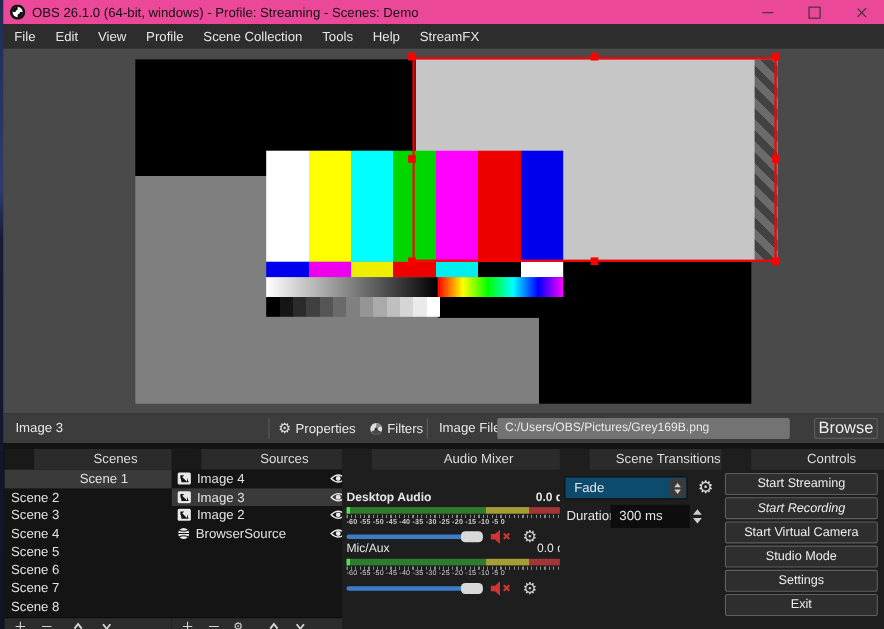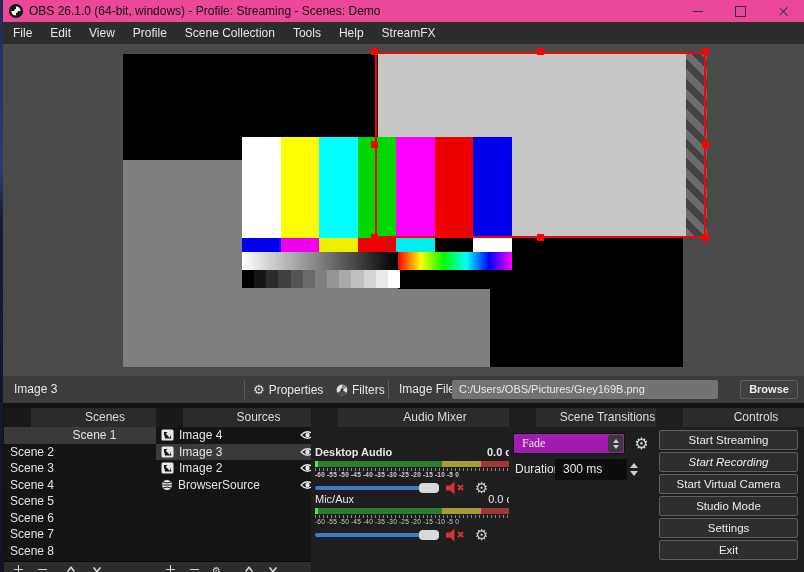--- a/index.html
+++ b/index.html
@@ -39,21 +39,21 @@
   .bars-steps{position:absolute;left:0;top:133px;width:158px;height:18px;background:
      linear-gradient(90deg,#000 0 7.69%,#151515 7.69% 15.38%,#2b2b2b 15.38% 23.08%,#404040 23.08% 30.77%,#555 30.77% 38.46%,#6a6a6a 38.46% 46.15%,#808080 46.15% 53.85%,#959595 53.85% 61.54%,#aaa 61.54% 69.23%,#bfbfbf 69.23% 76.92%,#d5d5d5 76.92% 84.62%,#eaeaea 84.62% 92.31%,#fff 92.31% 100%);}
   .selrect{position:absolute;left:375px;top:8px;width:331px;height:186px;border:2px solid #f00;box-sizing:border-box;}
   .handle{position:absolute;width:7px;height:7px;background:#f00;}
   
   .srcbar{position:absolute;left:0;top:376px;width:804px;height:27px;background:#3c3c3c;color:#e8e8e8;font-size:12px;}
   .srcbar .lab{position:absolute;top:0;height:27px;line-height:27px;}
   .sep{position:absolute;top:4px;width:1px;height:19px;background:#5a5a5a;}
   .tool-btn{position:absolute;top:0;height:27px;display:flex;align-items:center;gap:4px;}
   .fileinput{position:absolute;left:452px;top:4px;width:266px;height:19px;background:#737373;border-radius:2px;color:#e8e8e8;font-size:11px;line-height:19px;padding-left:7px;box-sizing:border-box;white-space:nowrap;overflow:hidden;}
-  .browse{position:absolute;left:740px;top:4px;width:58px;height:19px;background:#3f3f3f;border:1px solid #5c5c5c;border-radius:2px;box-sizing:border-box;text-align:center;font-size:11px;line-height:17px;color:#ececec;font-weight:bold;}
+  .browse{position:absolute;left:740px;top:4px;width:58px;height:19px;background:#3f3f3f;border:1px solid #5c5c5c;border-radius:2px;box-sizing:border-box;text-align:center;font-size:15px;line-height:17px;color:#ececec;}
   
   .dock{position:absolute;left:0;top:403px;width:804px;height:169px;background:#121212;}
   .panel{position:absolute;top:5px;height:164px;background:#191919;overflow:hidden;padding-left:27px;}
   .p-scenes{left:4px;width:148px;} .p-sources{left:156px;width:151px;}
   .p-mixer{left:311px;width:194px;background:#1e1e1e;} .p-trans{left:509px;width:143px;background:#1e1e1e;} .p-controls{left:656px;width:146px;background:#1e1e1e;}
   .phead{position:relative;height:19px;background:#2b2b2b;text-align:center;font-size:12px;line-height:19px;color:#dcdcdc;}
   .dock-ic{position:absolute;right:5px;top:5px;width:9px;height:8px;border:1px solid #b5b5b5;box-sizing:border-box;}
   .dock-ic::before{content:"";position:absolute;left:-3px;top:-3px;width:7px;height:3px;background:#b5b5b5;}
   .list{position:absolute;left:0;right:0;top:19px;bottom:11px;background:#141414;}
   .lrow{height:16.5px;line-height:16.5px;font-size:12px;color:#e2e2e2;padding-left:6px;}
@@ -70,21 +70,21 @@
   .ruler{height:3px;margin-top:1px;background:repeating-linear-gradient(90deg,#8a8a8a 0 1px,transparent 1px 4px);}
   .ticks{font-size:6.5px;letter-spacing:0.2px;color:#cfcfcf;white-space:nowrap;overflow:hidden;height:8px;line-height:8px;}
   .sliderrow{position:relative;height:15px;margin-top:2px;}
   .strack{position:absolute;left:0;top:5px;width:124px;height:4px;background:#3d7cc9;border-radius:2px;}
   .shandle{position:absolute;left:104px;top:2px;width:20px;height:10px;background:#d9d9d9;border-radius:4px;}
   .mute{position:absolute;left:131px;top:0px;}
   .mgear{position:absolute;left:160px;top:-2px;font-size:15px;color:#cfcfcf;}
   .scrollbar{position:absolute;right:1px;top:20px;bottom:1px;width:7px;background:#101010;}
   .sb-h{position:absolute;left:1px;top:2px;width:5px;height:112px;background:#5c5c5c;border-radius:3px;}
   
-  .combo{position:absolute;left:4px;top:25px;width:112px;height:21px;background:#a21caf;border:1px solid #111;border-radius:2px;box-sizing:border-box;color:#e6e6e6;font-size:12px;line-height:19px;padding-left:8px;font-family:Liberation Serif, serif;}
+  .combo{position:absolute;left:4px;top:25px;width:112px;height:21px;background:#0c4a6e;border:1px solid #111;border-radius:2px;box-sizing:border-box;color:#e6e6e6;font-size:12px;line-height:19px;padding-left:8px;}
   .combo-arrows{position:absolute;right:1px;top:1px;bottom:1px;width:15px;background:#3b3b3b;border-radius:2px;display:flex;flex-direction:column;align-items:center;justify-content:center;gap:2px;}
   .tri-up{width:0;height:0;border-left:3px solid transparent;border-right:3px solid transparent;border-bottom:4px solid #cfcfcf;}
   .tri-dn{width:0;height:0;border-left:3px solid transparent;border-right:3px solid transparent;border-top:4px solid #cfcfcf;}
   .tgear{position:absolute;left:122px;top:25px;width:21px;height:21px;font-size:16px;color:#d8d8d8;text-align:center;line-height:21px;}
   .dur-lab{position:absolute;left:6px;top:51px;height:21px;line-height:21px;font-size:12px;color:#e6e6e6;}
   .dur-spin{position:absolute;left:46px;top:51px;width:72px;height:21px;background:#0d0d0d;color:#e6e6e6;font-size:12px;line-height:21px;padding-left:8px;box-sizing:border-box;}
   .dur-arrows{position:absolute;left:121px;top:51px;height:21px;display:flex;flex-direction:column;justify-content:center;gap:3px;}
   .dur-arrows .tri-up{border-left-width:4px;border-right-width:4px;border-bottom-width:5px;}
   .dur-arrows .tri-dn{border-left-width:4px;border-right-width:4px;border-top-width:5px;}
   

